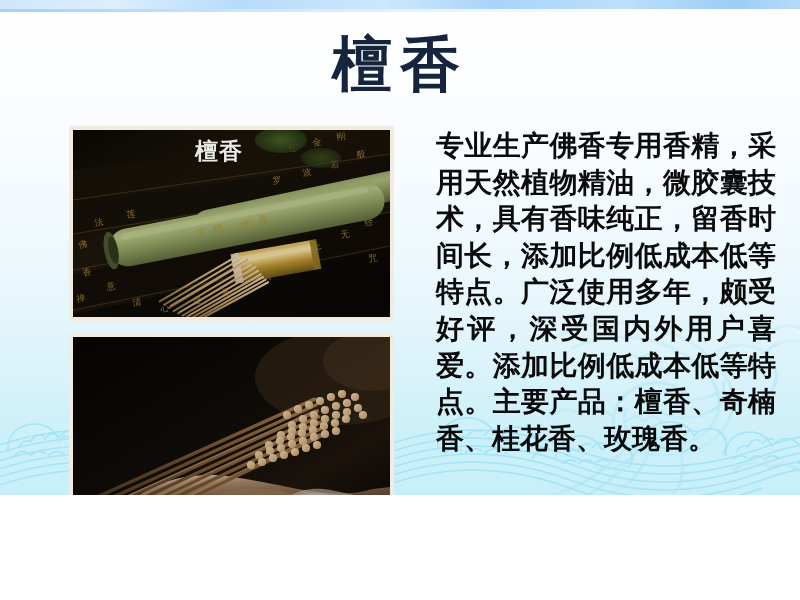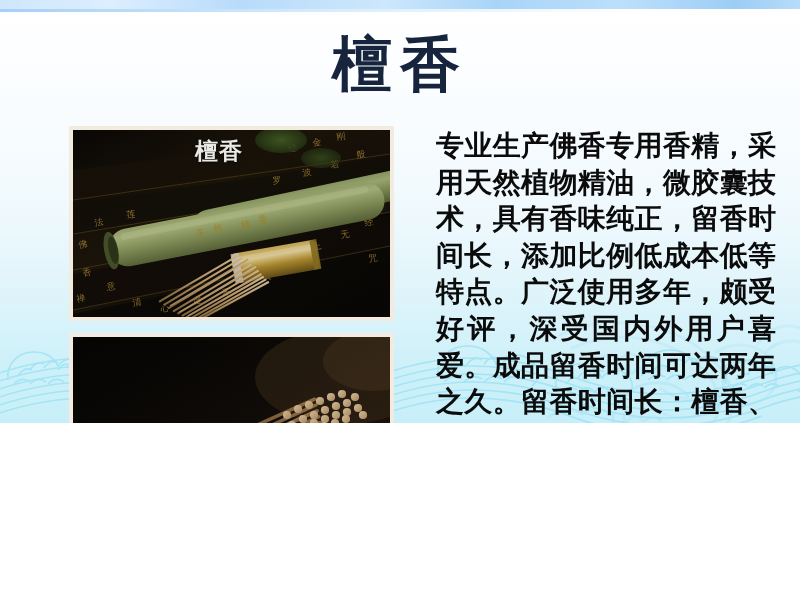--- a/index.html
+++ b/index.html
@@ -9,21 +9,21 @@
   body {
     width: 800px;
     height: 600px;
     overflow: hidden;
     font-family: "Liberation Sans", sans-serif;
   }
 
   #slide {
     position: relative;
     width: 800px;
-    height: 423px;
+    height: 495px;
     overflow: hidden;
     background: linear-gradient(to bottom,
         #ffffff 0%,
         #fdfeff 12%,
         #f8fcff 30%,
         #eff9fd 50%,
         #e2f5fb 66%,
         #d6f2fa 78%,
         #ccf0f9 88%,
         #c8eff9 100%);
@@ -498,15 +498,15 @@
             <circle cx="282" cy="60" r="4.1"></circle>
               <circle cx="290" cy="78" r="4.1"></circle>
           </g>
 
           <rect width="317" height="186" fill="url(#p2bg)" opacity="0.10"></rect>
         </svg>
       </div>
     </div>
   </div>
 
-  <div class="body-text">专业生产佛香专用香精，采用天然植物精油，微胶囊技术，具有香味纯正，留香时间长，添加比例低成本低等特点。广泛使用多年，颇受好评，深受国内外用户喜爱。成品留香时间可达两年之久。留香时间长：檀香、奇楠香、桂花香、玫瑰香。</div>
+  <div class="body-text">专业生产佛香专用香精，采用天然植物精油，微胶囊技术，具有香味纯正，留香时间长，添加比例低成本低等特点。广泛使用多年，颇受好评，深受国内外用户喜爱。添加比例低成本低等特点。主要产品：檀香、奇楠香、桂花香、玫瑰香。</div>
 
 </div>
 
 </body></html>

